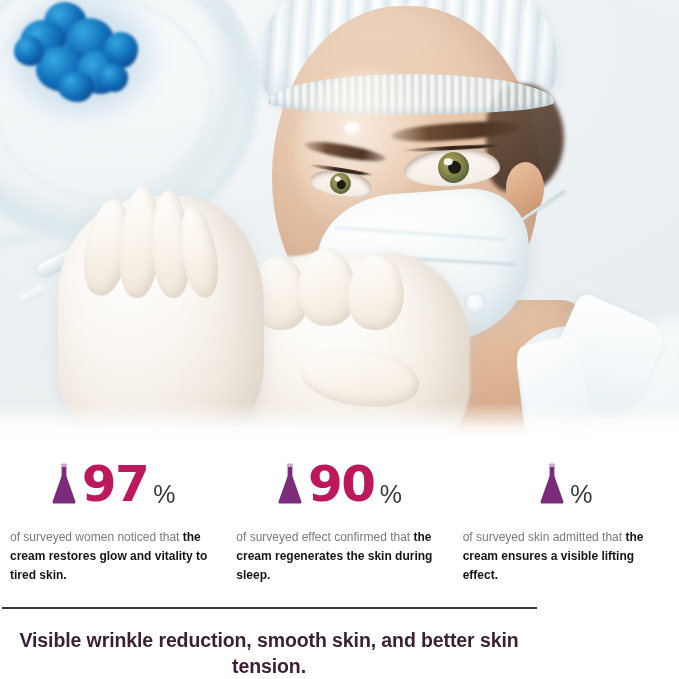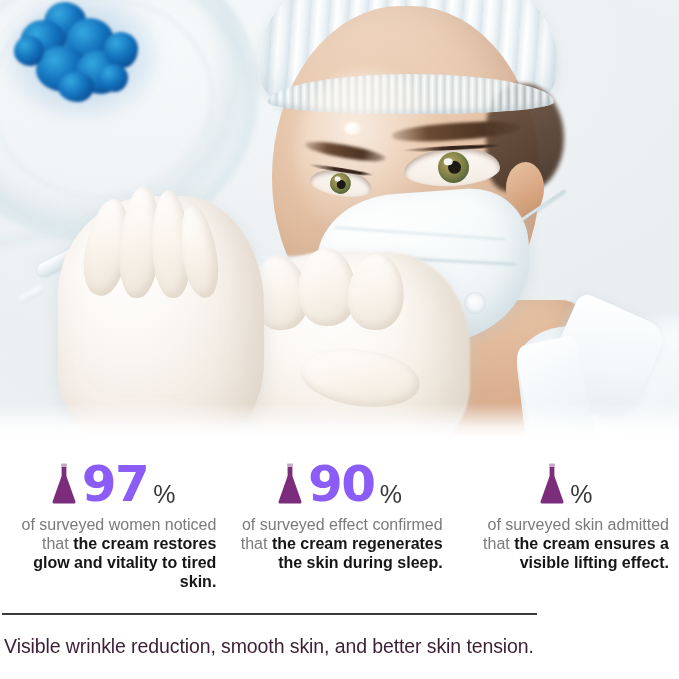--- a/index.html
+++ b/index.html
@@ -337,49 +337,50 @@
     gap: 5px;
     height: 58px;
   }
   .flask-icon { display: block; width: 26px; height: 42px; }
   .stat-number {
     font-family: "DejaVu Sans", sans-serif;
     font-weight: 700;
     font-size: 50px;
     line-height: 50px;
     letter-spacing: -1.5px;
-    color: #8b5cf6;
+    color: #be185d;
   }
   .stat-pct {
     font-family: "Liberation Sans", sans-serif;
     font-weight: 400;
     font-size: 25px;
     line-height: 25px;
     color: #3a3a3a;
     align-self: flex-end;
     padding-bottom: 6px;
   }
   .stat-desc {
-    margin-top: 2px;
-    text-align: right;
+    margin-top: 15px;
+    text-align: left;
     font-family: "Liberation Sans", sans-serif;
-    font-size: 16px;
+    font-size: 12px;
     line-height: 19px;
     color: #7a7a7a;
     max-width: 215px;
   }
   .stat-desc .lead { color: #7a7a7a; font-weight: 400; }
   .stat-desc .emph { color: #161616; font-weight: 700; }
 
   
   .footer {
     flex: 1 1 auto;
     width: 538px;
     box-sizing: border-box;
     padding-top: 22px;
+    font-weight: bold;
   }
   .divider {
     width: 535px;
     height: 2px;
     background: #3a3a3a;
     margin: 0 auto;
   }
   .tagline {
     margin: 18px auto 0 auto;
     text-align: center;

